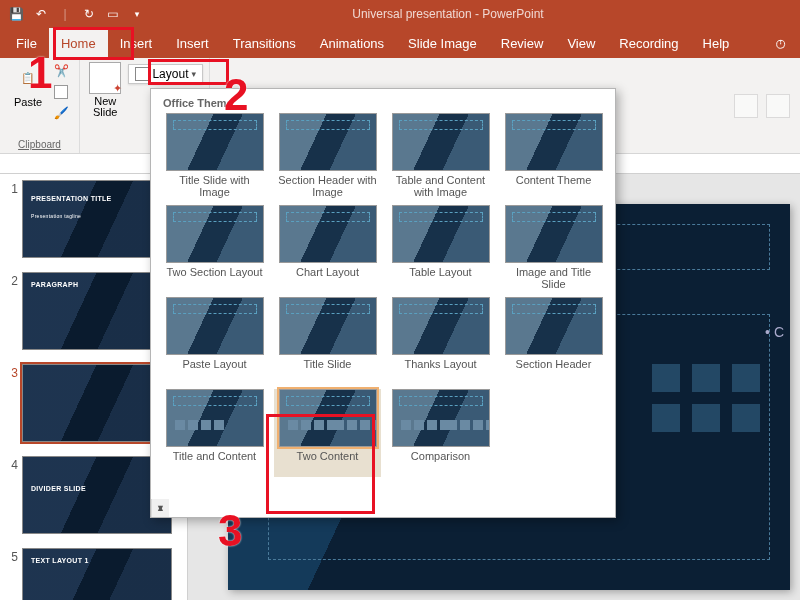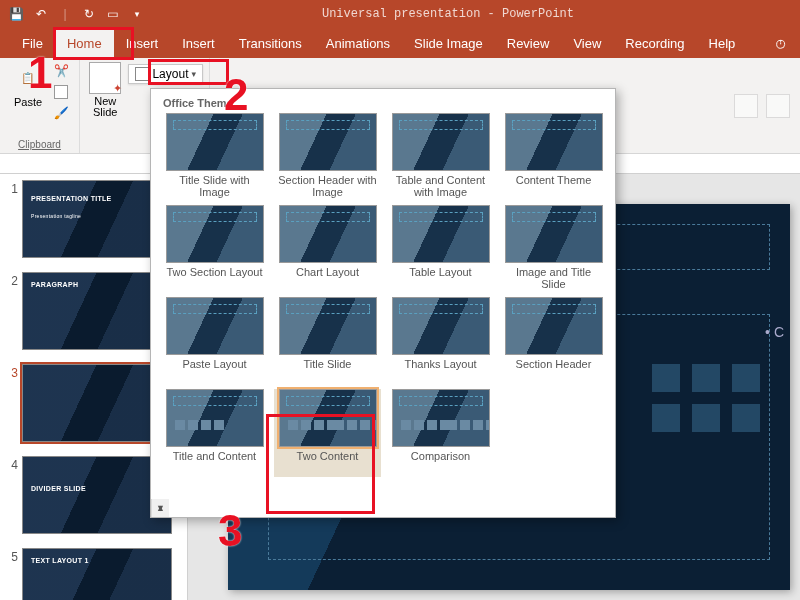--- a/index.html
+++ b/index.html
@@ -2,24 +2,24 @@
 <html><head>
 <meta charset="utf-8">
 <style>
   * { box-sizing: border-box; margin: 0; padding: 0; font-family: "Segoe UI", sans-serif; }
   body { width: 800px; height: 600px; overflow: hidden; background: #fff; position: relative; font-size: 12px; }
 
   
   .titlebar { background: #b7472a; height: 28px; display: flex; align-items: center; color: #fff; }
   .qat { display: flex; align-items: center; gap: 6px; padding-left: 8px; }
   .qat .icon { width: 18px; height: 18px; display: flex; align-items: center; justify-content: center; font-size: 12px; }
-  .title-text { flex: 1; text-align: center; font-size: 12px; color: #f0d8d2; padding-right: 50px; font-family: Liberation Mono, monospace;}
-  
-  
-  .tabs { background: #b7472a; height: 30px; display: flex; align-items: stretch; padding-left: 10px; position: relative;}
+  .title-text { flex: 1; text-align: center; font-size: 12px; color: #f0d8d2; padding-right: 50px;}
+  
+  
+  .tabs { background: #b7472a; height: 30px; display: flex; align-items: stretch; padding-left: 4px; position: relative;}
   .tab { color: #fff; padding: 0 12px; display: flex; align-items: center; font-size: 13px; cursor: pointer; }
   .tab.active { background: #f3f2f1; color: #b7472a; }
   .tellme { margin-left: auto; display:flex; align-items:center; padding-right:10px; color:#fff;}
   .tellme svg { width:16px; height:16px; fill:none; stroke:#fff; stroke-width:1.4;}
 
   
   .ribbon { background: #f3f2f1; height: 96px; border-bottom: 1px solid #d6d6d6; display: flex; position: relative;}
   .group { border-right: 1px solid #dcdcdc; display: flex; flex-direction: column; justify-content: space-between; padding: 4px 6px 2px 6px;}
   .group-label { text-align: center; font-size: 10px; color: #666; padding-bottom:1px;text-decoration:underline;}
   .group-body { display: flex; align-items: flex-start; }

